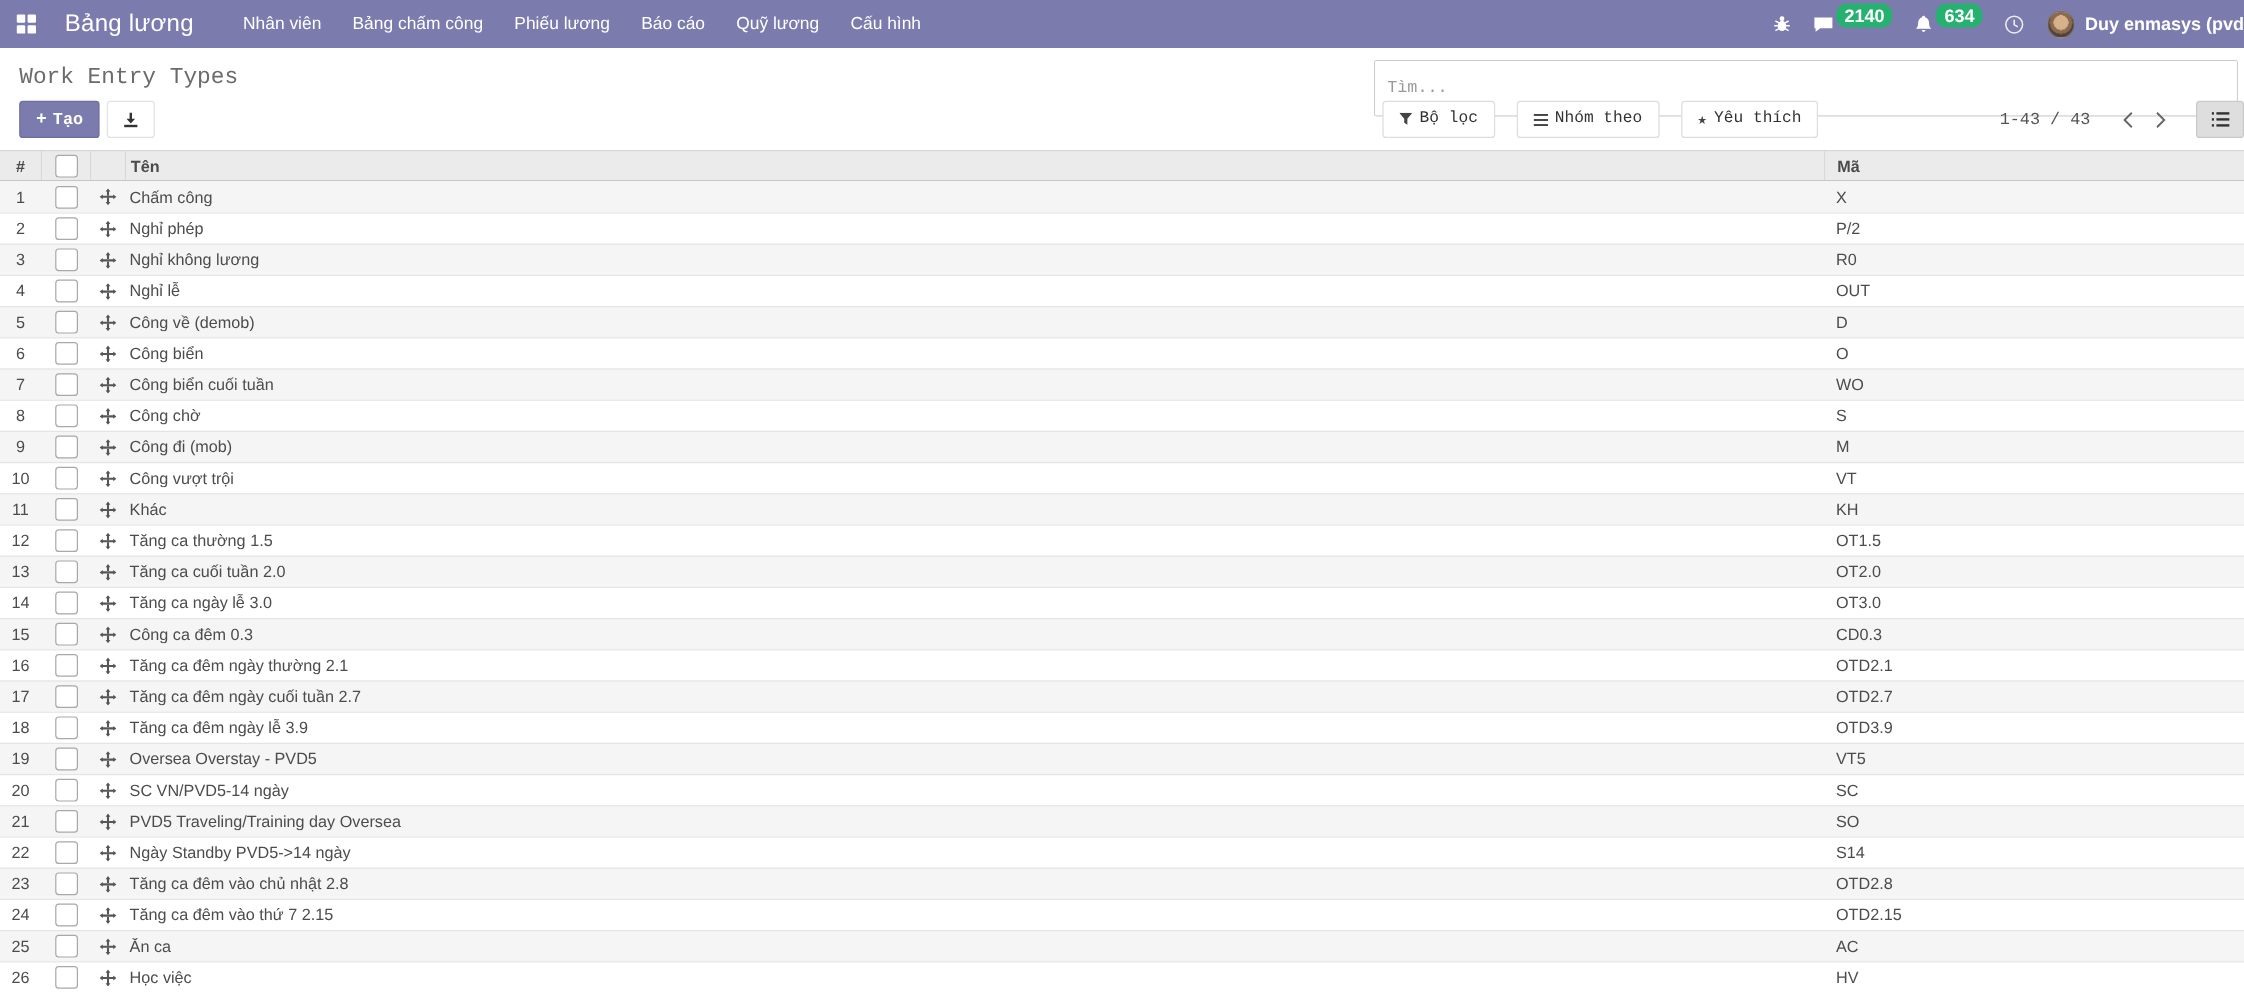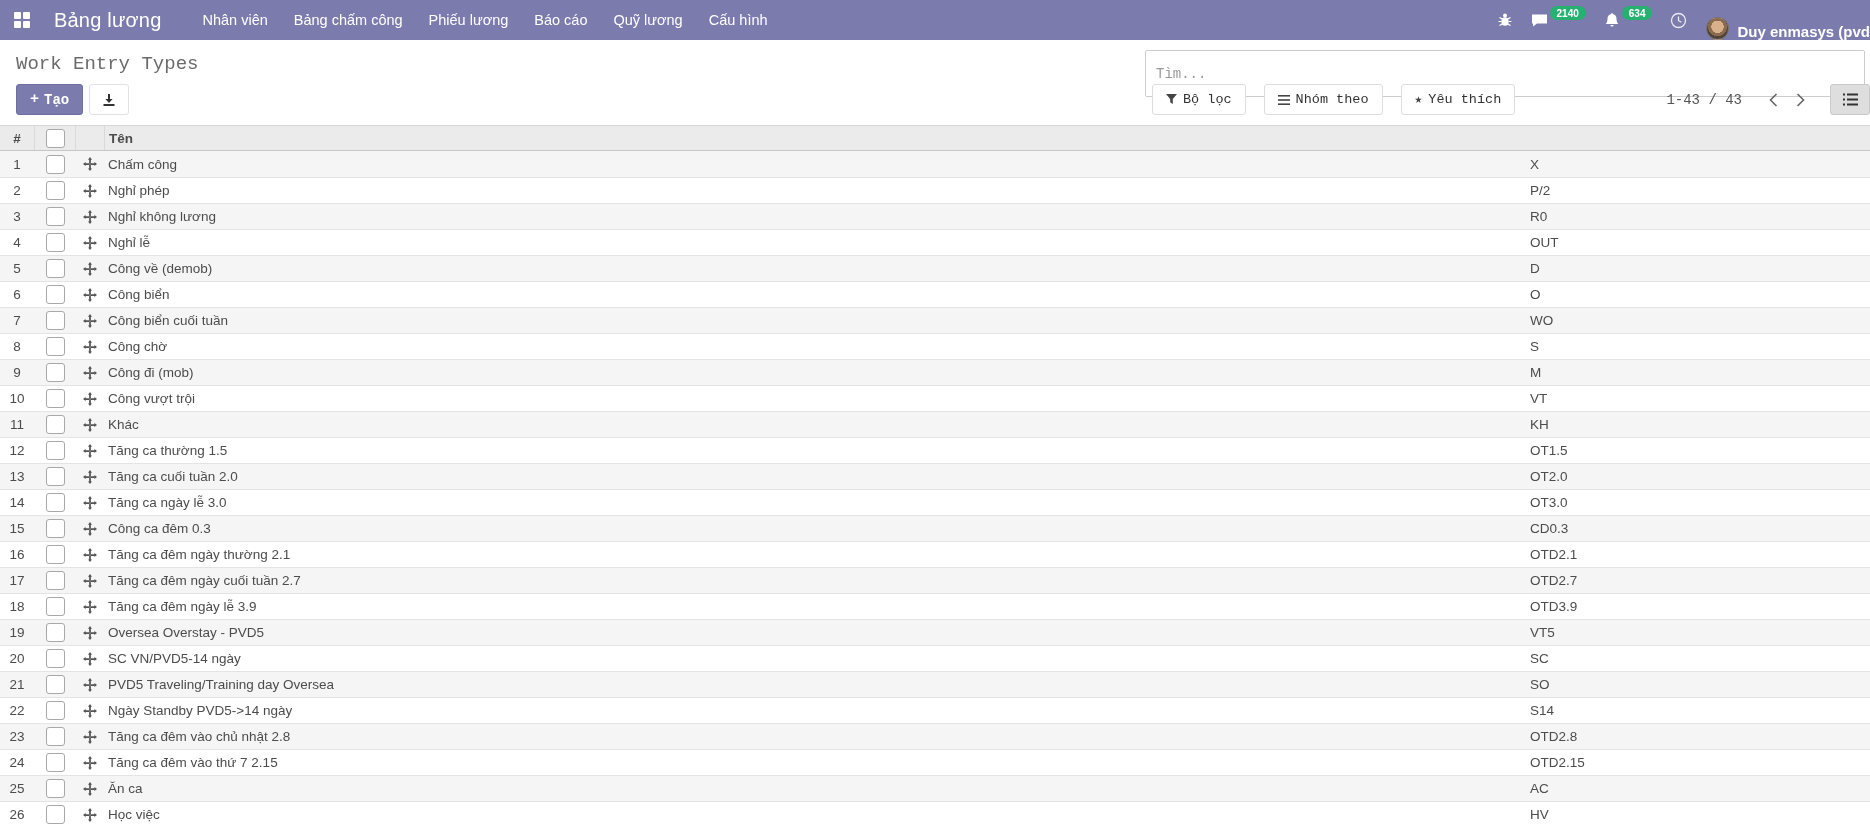--- a/index.html
+++ b/index.html
@@ -14,22 +14,22 @@
   
   .navbar{height:40px;background:var(--navbar);display:flex;align-items:center;white-space:nowrap;overflow:hidden;}
   .apps-toggle{width:44px;display:flex;justify-content:center;align-items:center;cursor:pointer;flex:0 0 auto;}
   .grid-icon{display:grid;grid-template-columns:7px 7px;grid-template-rows:7px 7px;gap:2px;}
   .grid-icon i{background:#fff;border-radius:1px;}
   .app-title{color:#fff;font-size:20px;font-weight:normal;margin:0 28px 0 10px;letter-spacing:.2px;}
   .nav-menu{display:flex;align-items:center;height:100%;}
   .nav-item{color:#fff;font-size:14.5px;padding:0 13px;height:100%;display:flex;align-items:center;cursor:pointer;}
   .systray{margin-left:auto;display:flex;align-items:center;height:100%;}
   .systray-item{display:flex;align-items:center;position:relative;padding:0 9px;height:100%;cursor:pointer;color:#fff;}
-  .count-badge{background:var(--badge);color:#fff;font-size:10px;font-weight:bold;border-radius:9px;padding:1.5px 7px;margin-left:2px;position:relative;top:-7px;}
-  .user-menu{display:flex;align-items:flex-end;padding:0 0 0 10px;height:100%;cursor:pointer;}
+  .count-badge{background:var(--badge);color:#fff;font-size:15px;font-weight:bold;border-radius:9px;padding:1.5px 7px;margin-left:2px;position:relative;top:-7px;}
+  .user-menu{display:flex;align-items:center;padding:0 0 0 10px;height:100%;cursor:pointer;}
   .avatar{width:23px;height:23px;border-radius:50%;flex:0 0 auto;
     background:radial-gradient(circle at 50% 42%, #d8b08a 0 38%, #8a6a4f 39% 58%, #4e423b 59% 100%);
     border:1px solid rgba(255,255,255,.25);}
   .user-name{color:#fff;font-size:15px;font-weight:bold;margin-left:8px;}
 
   
   .control-panel{position:relative;height:85px;background:#fff;font-family:Liberation Mono, monospace;}
   .breadcrumb-title{position:absolute;left:16px;top:13px;font-size:19px;color:#6b6b6b;}
   .search-box{position:absolute;left:1145px;top:10px;width:720px;height:47px;border:1px solid #ccc;border-radius:2px;background:#fff;display:flex;align-items:center;}
   .search-box input{border:0;outline:0;width:100%;height:100%;padding:0 10px;font-size:14px;font-family:inherit;color:#4c4c4c;}
@@ -188,20 +188,21 @@
 </section>
 
 <section class="list-table">
   <div class="thead">
     <div class="col-num">#</div>
     <div class="col-check">
       <span class="checkbox"></span>
     </div>
     <div class="col-drag"></div>
     <div class="col-name">Tên</div>
+    <div class="col-code">Mã</div>
   </div>
   <div class="tbody">
   <div class="tr">
     <div class="col-num">1</div>
     <div class="col-check">
       <span class="checkbox"></span>
     </div>
     <div class="col-drag drag-icon">
       <svg width="14" height="14" viewBox="0 0 16 16" fill="#555">
         <path d="M8 0l2.3 3H9v4H8 7V3H5.7zM8 16l-2.3-3H7V9h2v4h1.3zM0 8l3-2.3V7h4v2H3v1.3zM16 8l-3 2.3V9H9V7h4V5.7z"></path>

